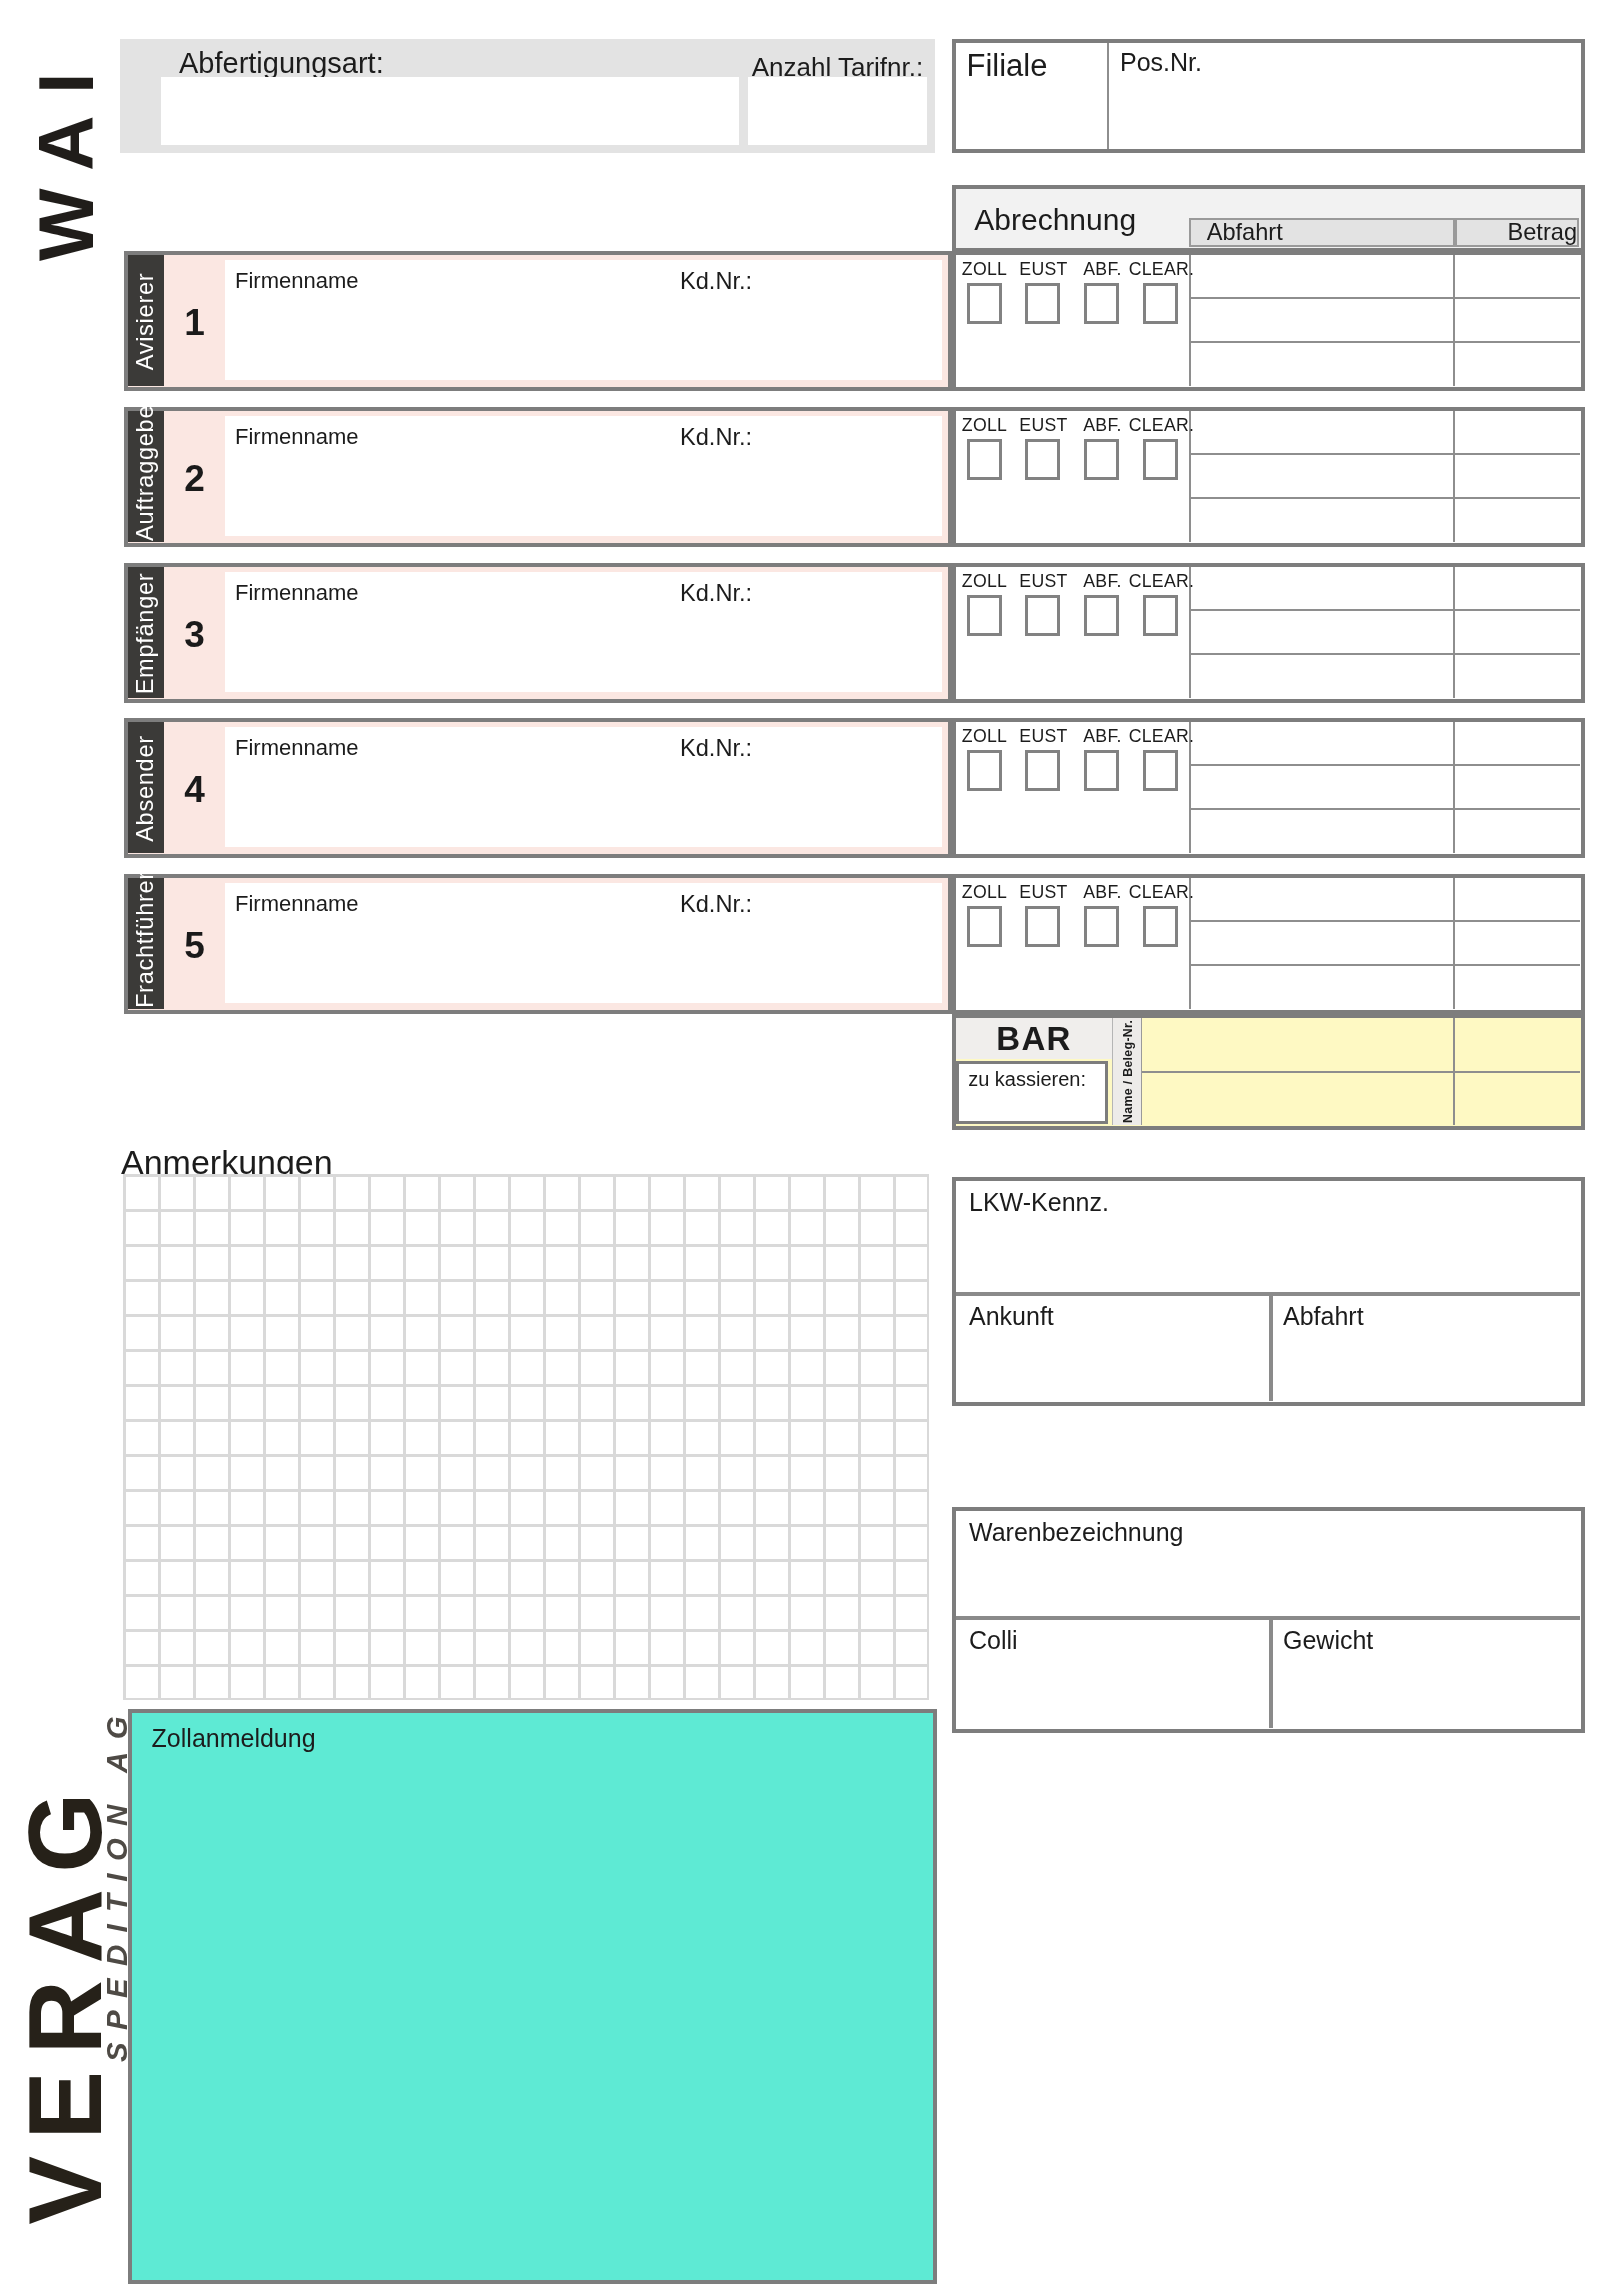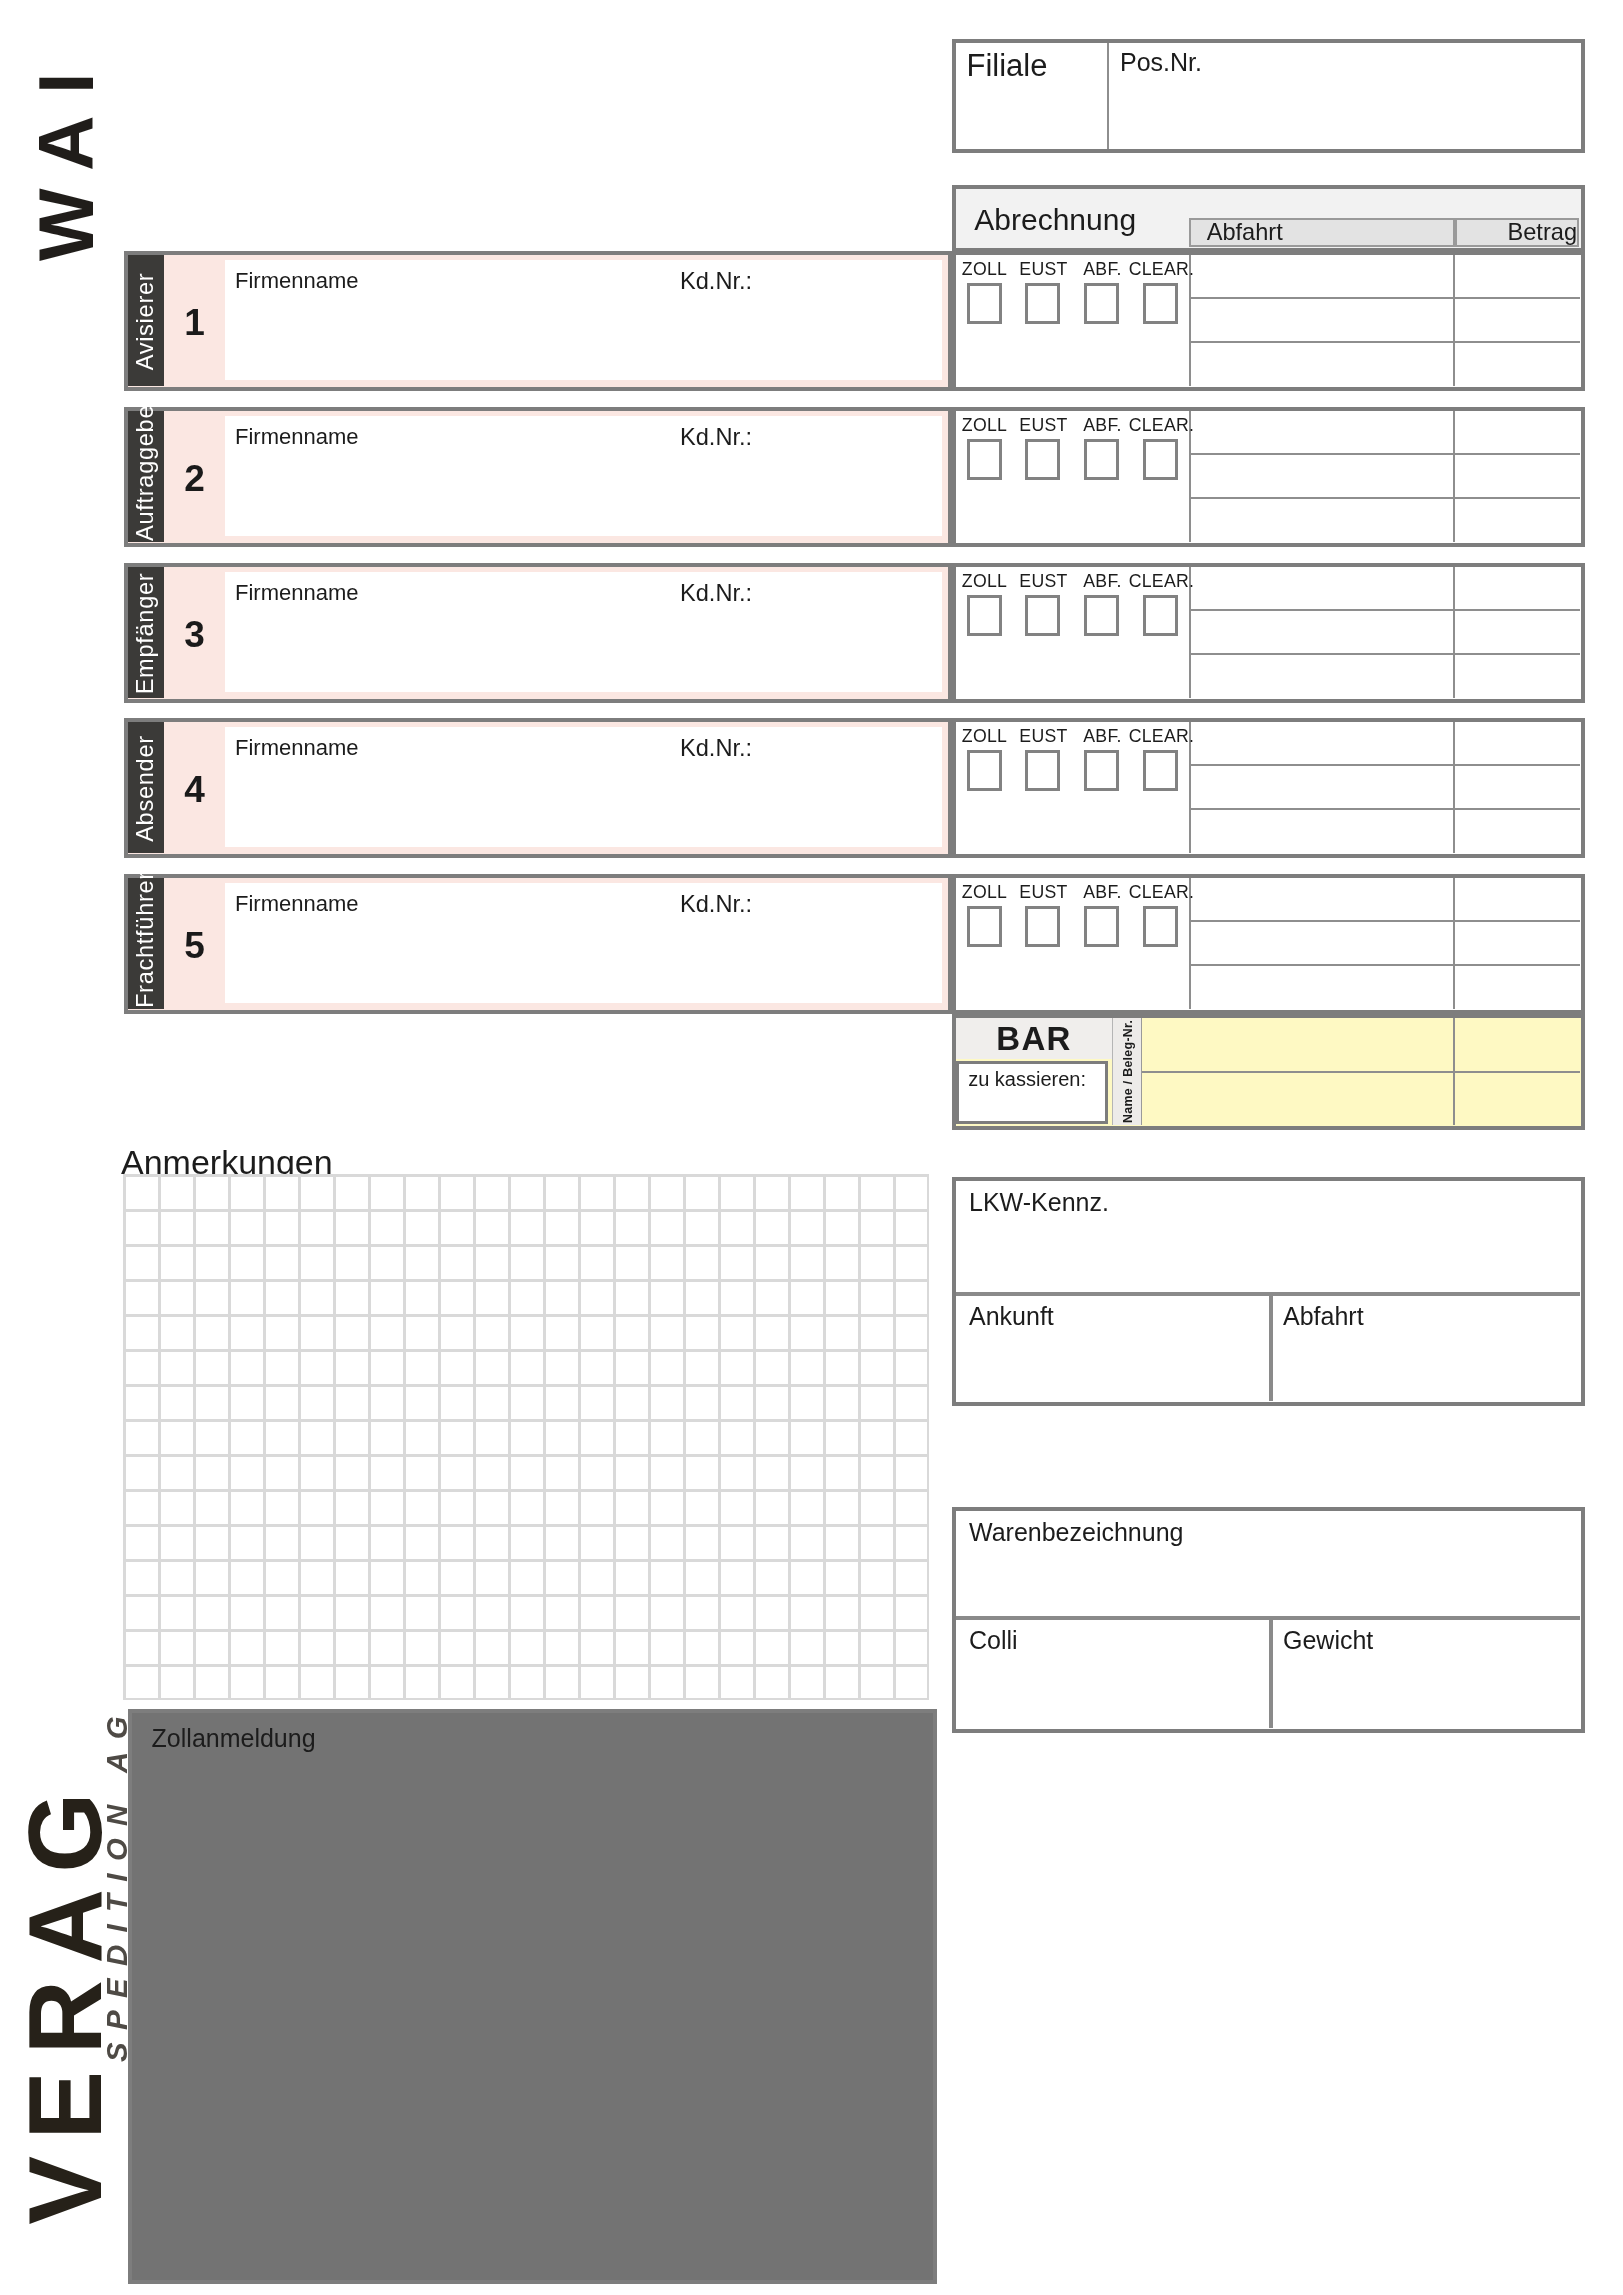--- a/index.html
+++ b/index.html
@@ -83,36 +83,42 @@
   .lkw-box{top:1177px;height:229px;}
   .lkw-box .hdiv{position:absolute;left:0;top:111px;width:624px;height:3.9px;background:#8a8a8a;}
   .lkw-box .vdiv{position:absolute;left:313px;top:115px;width:3.9px;height:105px;background:#8a8a8a;}
   .ware-box{top:1507px;height:226px;}
   .ware-box .hdiv{position:absolute;left:0;top:105px;width:624px;height:3.9px;background:#8a8a8a;}
   .ware-box .vdiv{position:absolute;left:313px;top:109px;width:3.9px;height:108px;background:#8a8a8a;}
   .abf-box{top:2032px;height:252px;}
   .abf-box .hdiv{position:absolute;left:0;top:96px;width:624px;height:3.9px;background:#8a8a8a;}
 
   
-  .zoll-box{left:128px;top:1709px;width:809px;height:575px;border:4.6px solid var(--border-gray);background:#737373;text-align:center;}
+  .zoll-box{left:128px;top:1709px;width:809px;height:575px;border:4.6px solid var(--border-gray);background:#5eead4;text-align:center;}
   .zoll-box .lbl{position:absolute;left:19.6px;top:10.5px;font-size:25px;}
 
   
   .sped{left:98px;top:2091px;width:416px;height:38px;font-size:29.4px;font-weight:700;font-style:italic;
         letter-spacing:0.42em;color:#4e4a45;text-align:center;line-height:38px;}
   .verag{left:18.3px;top:2267px;width:533px;height:95px;font-size:103px;font-weight:900;
          letter-spacing:0.16em;color:#262119;text-align:center;line-height:95px;}
 </style>
 </head>
 <body>
 
 <div class="page">
 
   <div class="vtext wai">WAI</div>
 
+  <div class="abs top-panel">
+    <span class="lbl-abf">Abfertigungsart:</span>
+    <span class="lbl-anz">Anzahl Tarifnr.:</span>
+    <div class="inp-white inp-abf"></div>
+    <div class="inp-white inp-anz"></div>
+  </div>
 
   <div class="abs filiale-box">
     <div class="divider"></div>
     <span class="lbl1">Filiale</span>
     <span class="lbl2">Pos.Nr.</span>
     <div class="abs" style="left:0;top:33px;width:149px;height:72px;"></div>
     <div class="abs" style="left:153px;top:33px;width:469px;height:72px;"></div>
   </div>
 
   <div class="abs abr-header">

